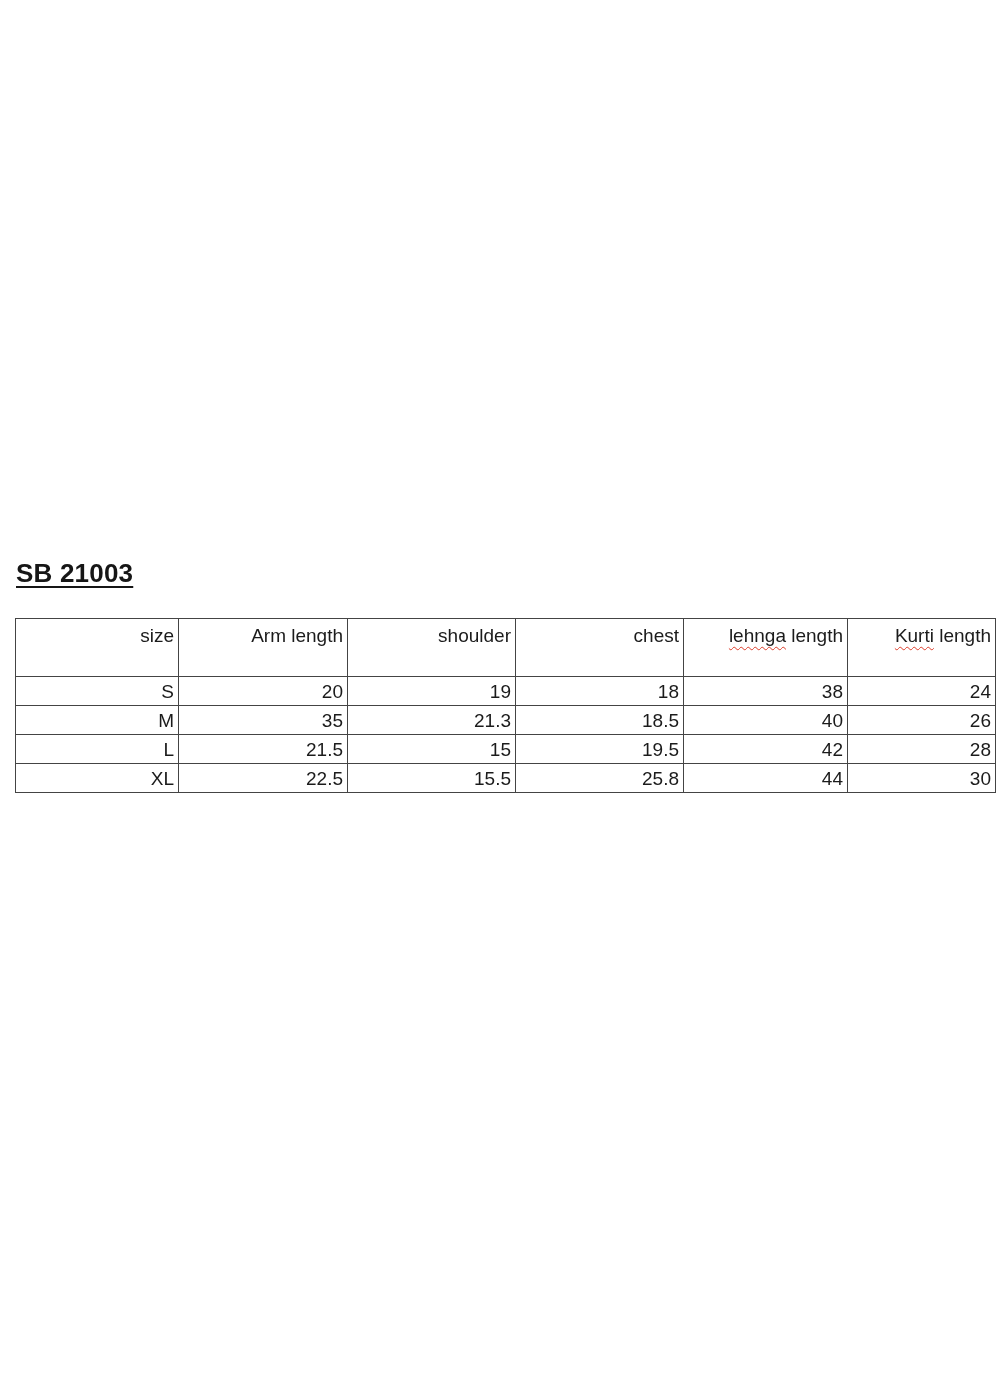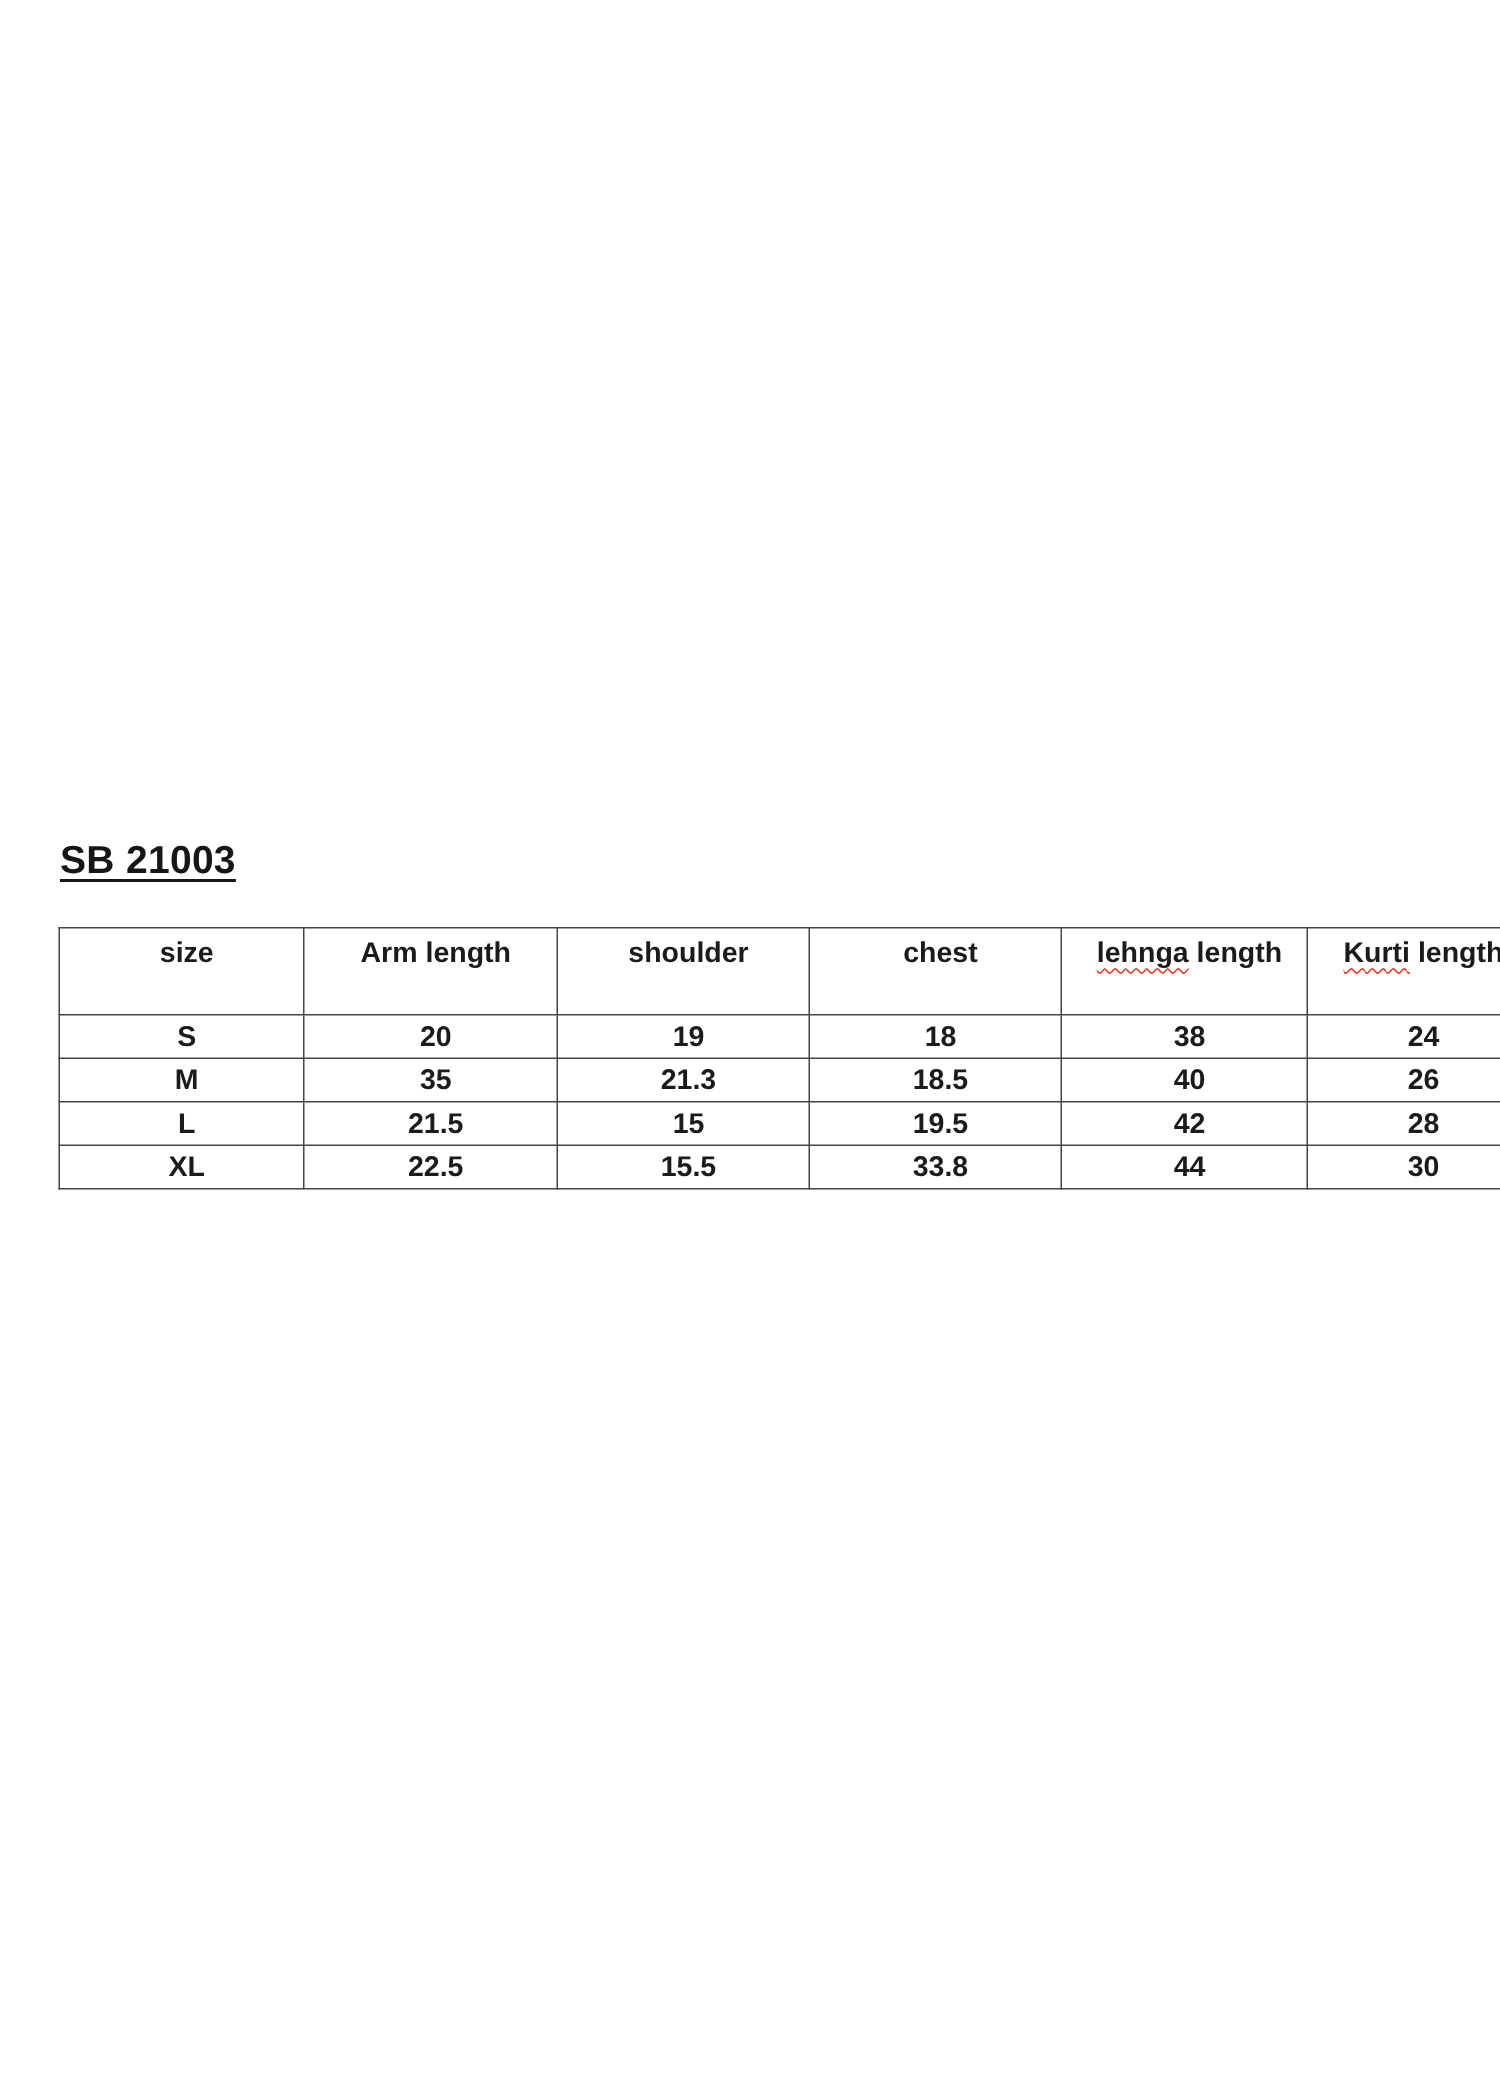--- a/index.html
+++ b/index.html
@@ -11,21 +11,20 @@
     font-family: "Liberation Sans", sans-serif;
     color: #1b1b1b;
     overflow: hidden;
   }
 
   .page {
     position: relative;
     width: 976px;
     height: 1392px;
     background: #ffffff;
-    margin-left: 24px;
   }
 
   .doc-title {
     position: absolute;
     left: 16px;
     top: 558px;
     font-size: 26px;
     font-weight: bold;
     line-height: 1.2;
     color: #161616;
@@ -42,22 +41,22 @@
     width: 980px;
     border-collapse: collapse;
     table-layout: fixed;
     font-size: 19px;
     color: #1b1b1b;
   }
 
   table.size-table th,
   table.size-table td {
     border: 1px solid #444444;
-    text-align: center;
-    font-weight: bold;
+    text-align: right;
+    font-weight: normal;
     padding-left: 11px;
     padding-right: 4px;
     overflow: hidden;
     white-space: nowrap;
   }
 
   table.size-table thead tr {
     height: 58px;
   }
 
@@ -132,20 +131,20 @@
         <td>21.5</td>
         <td>15</td>
         <td>19.5</td>
         <td>42</td>
         <td>28</td>
       </tr>
       <tr>
         <td>XL</td>
         <td>22.5</td>
         <td>15.5</td>
-        <td>33.8</td>
+        <td>25.8</td>
         <td>44</td>
         <td>30</td>
       </tr>
     </tbody>
   </table>
 
 </div>
 
 </body></html>

